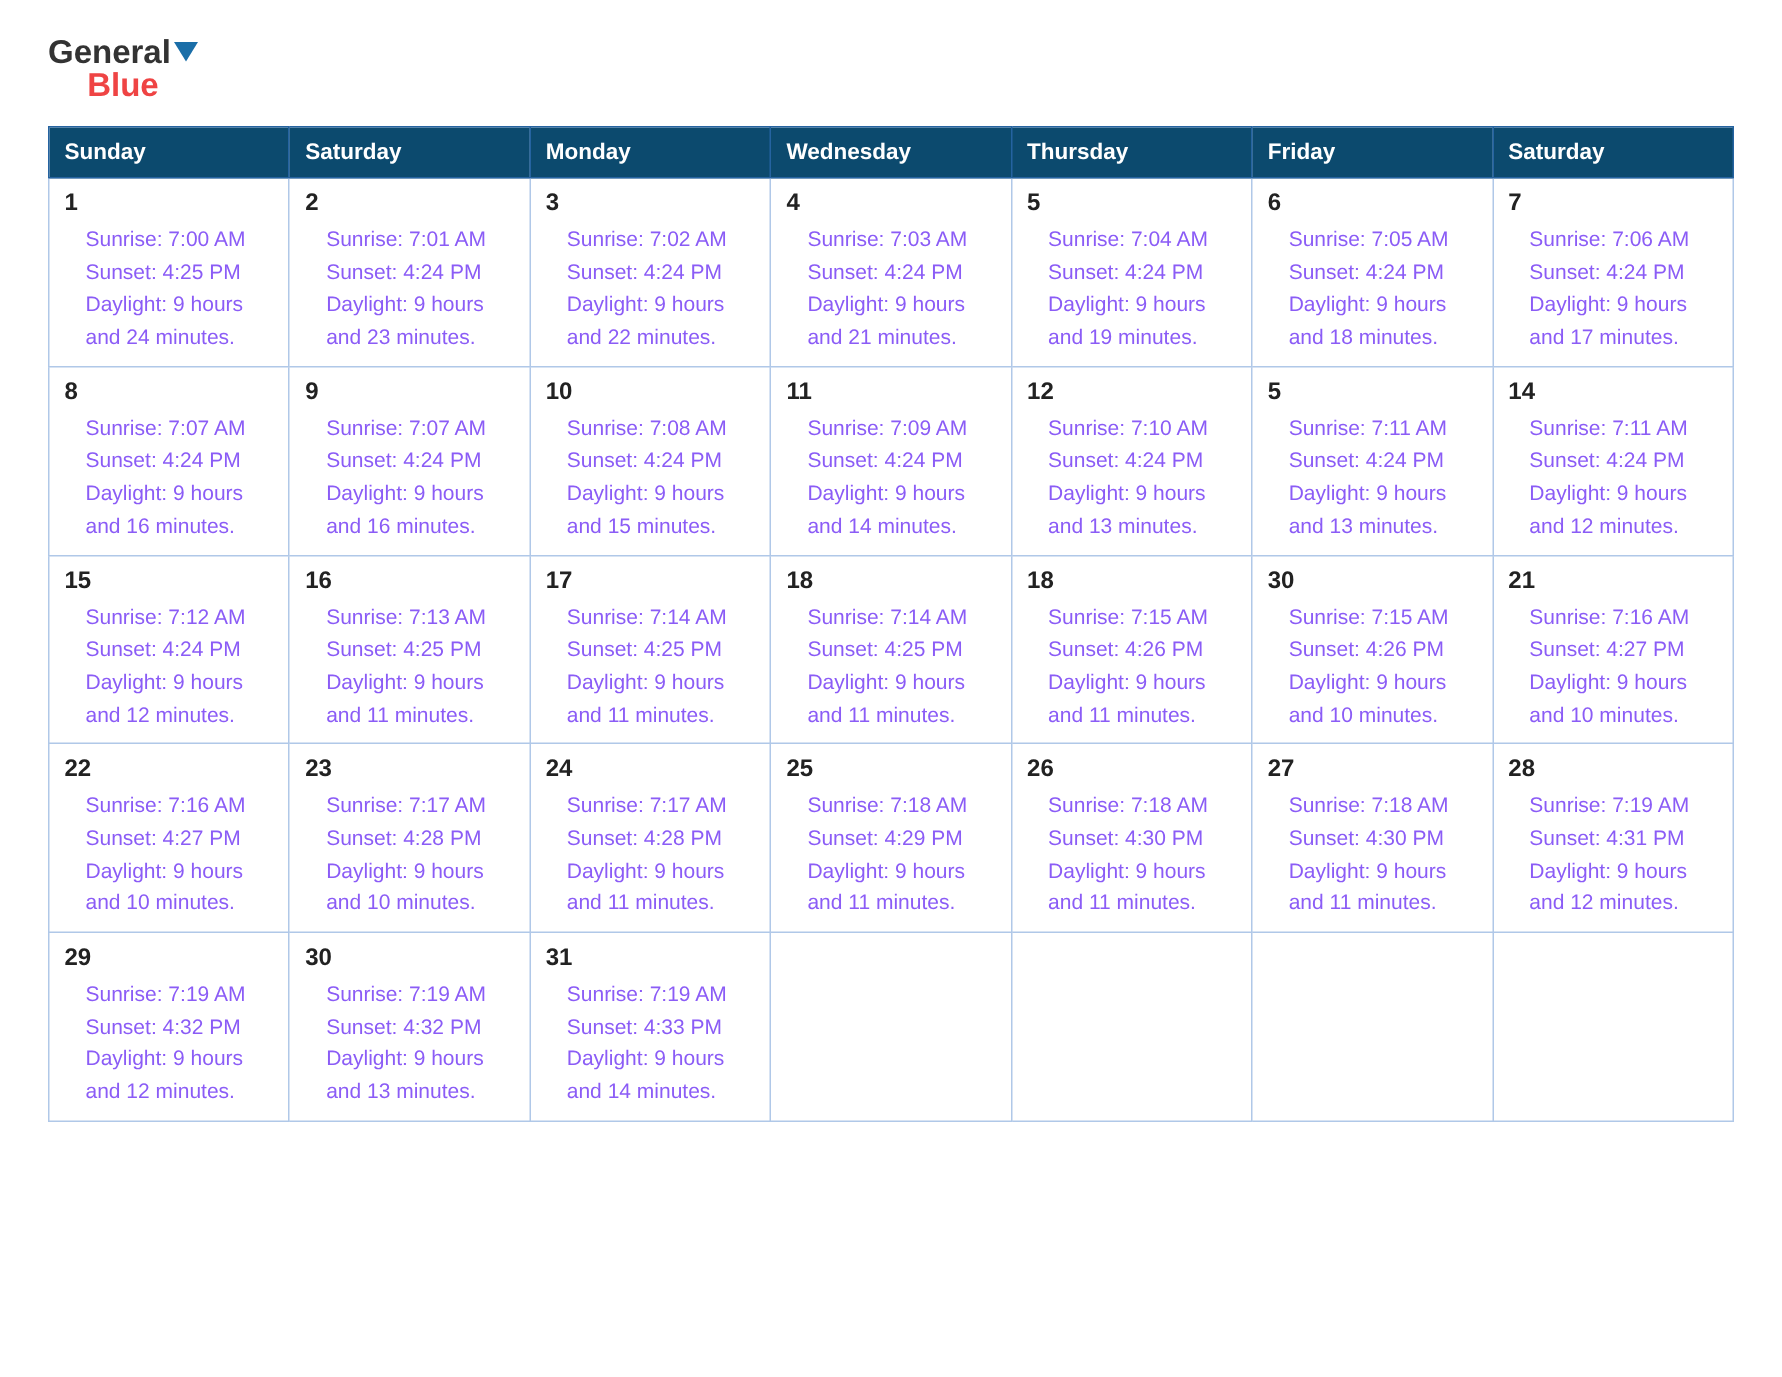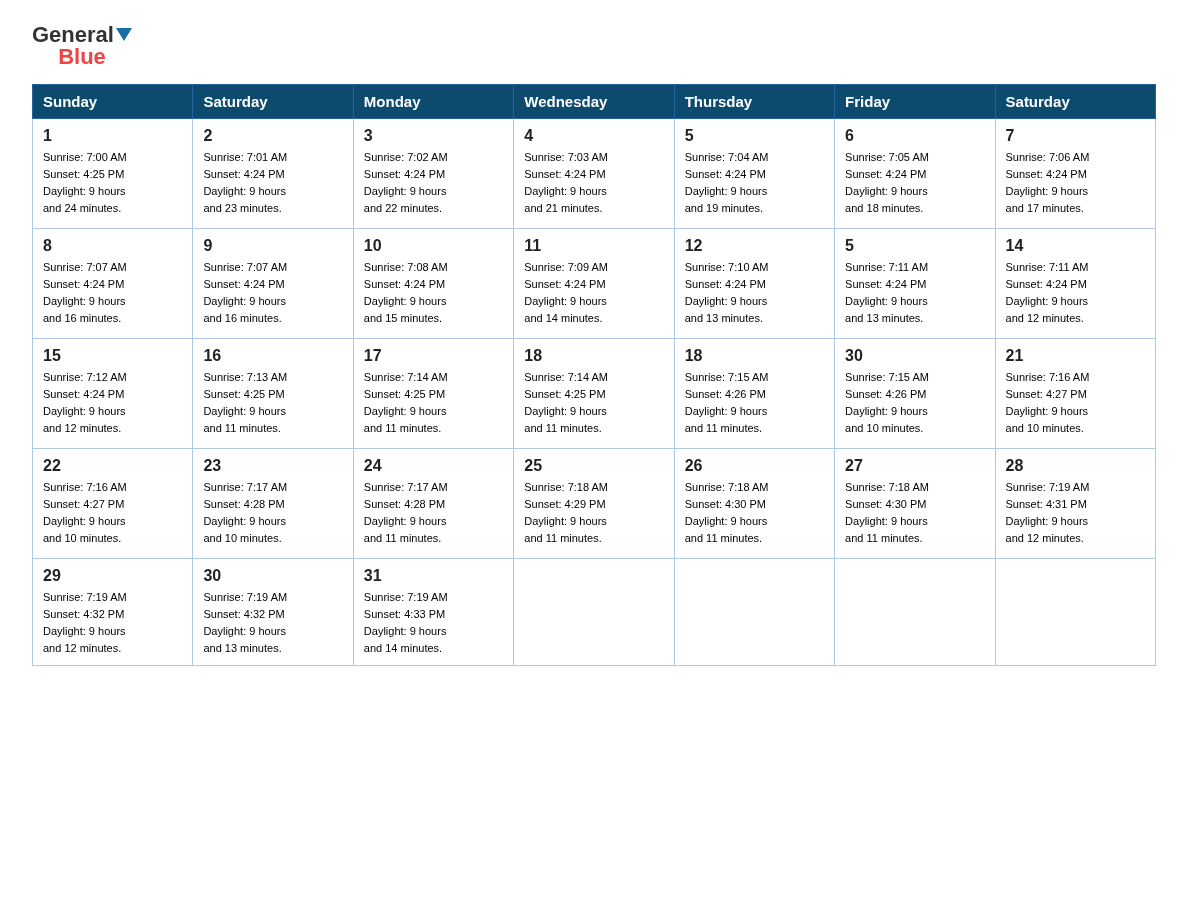--- a/index.html
+++ b/index.html
@@ -81,23 +81,24 @@
       width: 14.28%;
       min-height: 100px;
     }
     .day-number {
       font-size: 16px;
       color: #222;
       font-weight: bold;
       margin-bottom: 4px;
     }
     .day-info {
-      font-size: 11px;
-      color: #000000;
+      font-size: 14px;
+      color: #8b5cf6;
       line-height: 1.55;
+      margin-left: 14px;
     }
     .calendar-table tr td {
       height: 110px;
     }
     .calendar-table tr:last-child td {
       height: 100px;
     }
     .empty-cell {
       background: #fafafa;
     }

